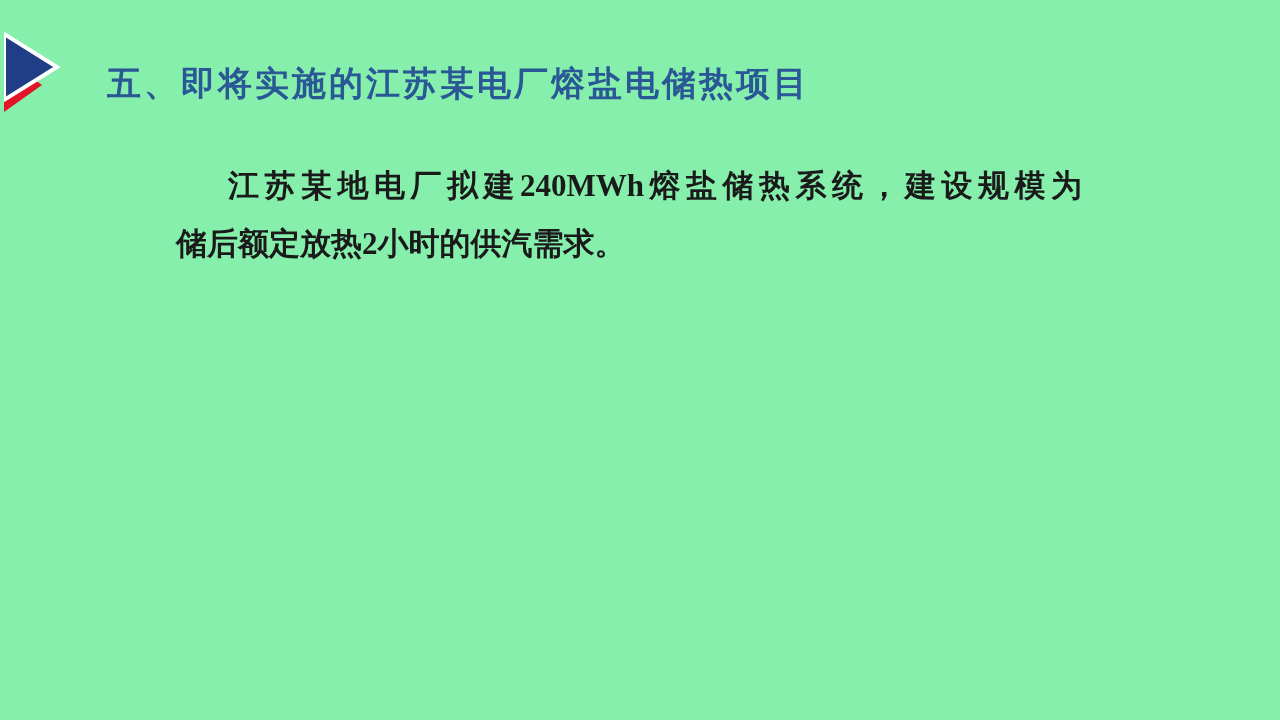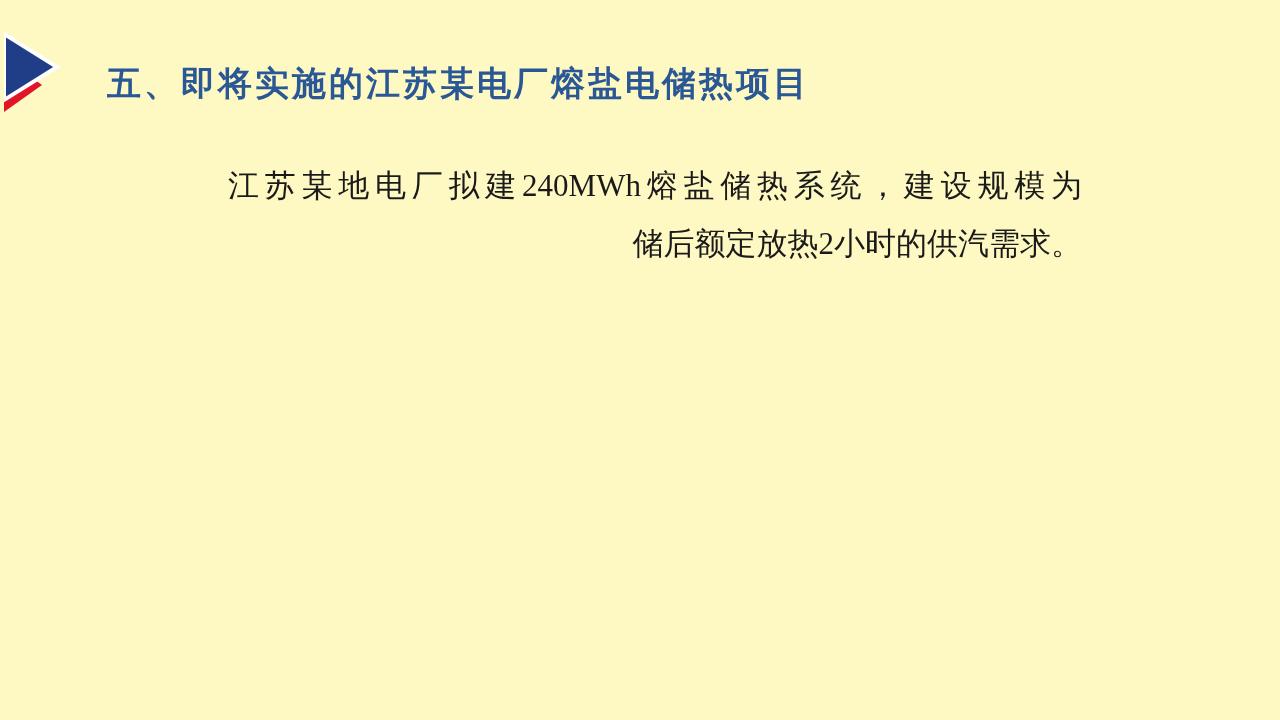--- a/index.html
+++ b/index.html
@@ -4,21 +4,21 @@
 <style>
   html, body {
     margin: 0;
     padding: 0;
     background: #ffffff;
   }
   .slide {
     position: relative;
     width: 1280px;
     height: 720px;
-    background: #fef9c3;
+    background: #86efac;
     overflow: hidden;
     font-family: "Liberation Serif", "DejaVu Serif", serif;
   }
   .deco {
     position: absolute;
     left: 4px;
     top: 30px;
     width: 60px;
     height: 86px;
   }
@@ -43,27 +43,29 @@
     line-height: 58px;
     color: #1a1a1a;
   }
   .body-line {
     width: 100%;
   }
   .line-justify {
     text-align: justify;
     text-align-last: justify;
     text-justify: inter-character;
+    font-weight: bold;
   }
   .line-indent {
     padding-left: 52px;
     box-sizing: border-box;
   }
   .line-left {
-    text-align: right;
+    text-align: left;
+    font-weight: bold;
   }
 </style>
 <title>五、即将实施的江苏某电厂熔盐电储热项目</title></head>
 <body>
 
 <div class="slide">
 
   <svg class="deco" viewBox="0 0 60 86" aria-hidden="true">
     <polygon points="0,27 38,55 0,82" fill="#E11428"></polygon>
     <polygon points="0,4 53,37 0,70" stroke-width="4" stroke-linejoin="miter" fill="#203E87" stroke="#FFFFFF"></polygon>

